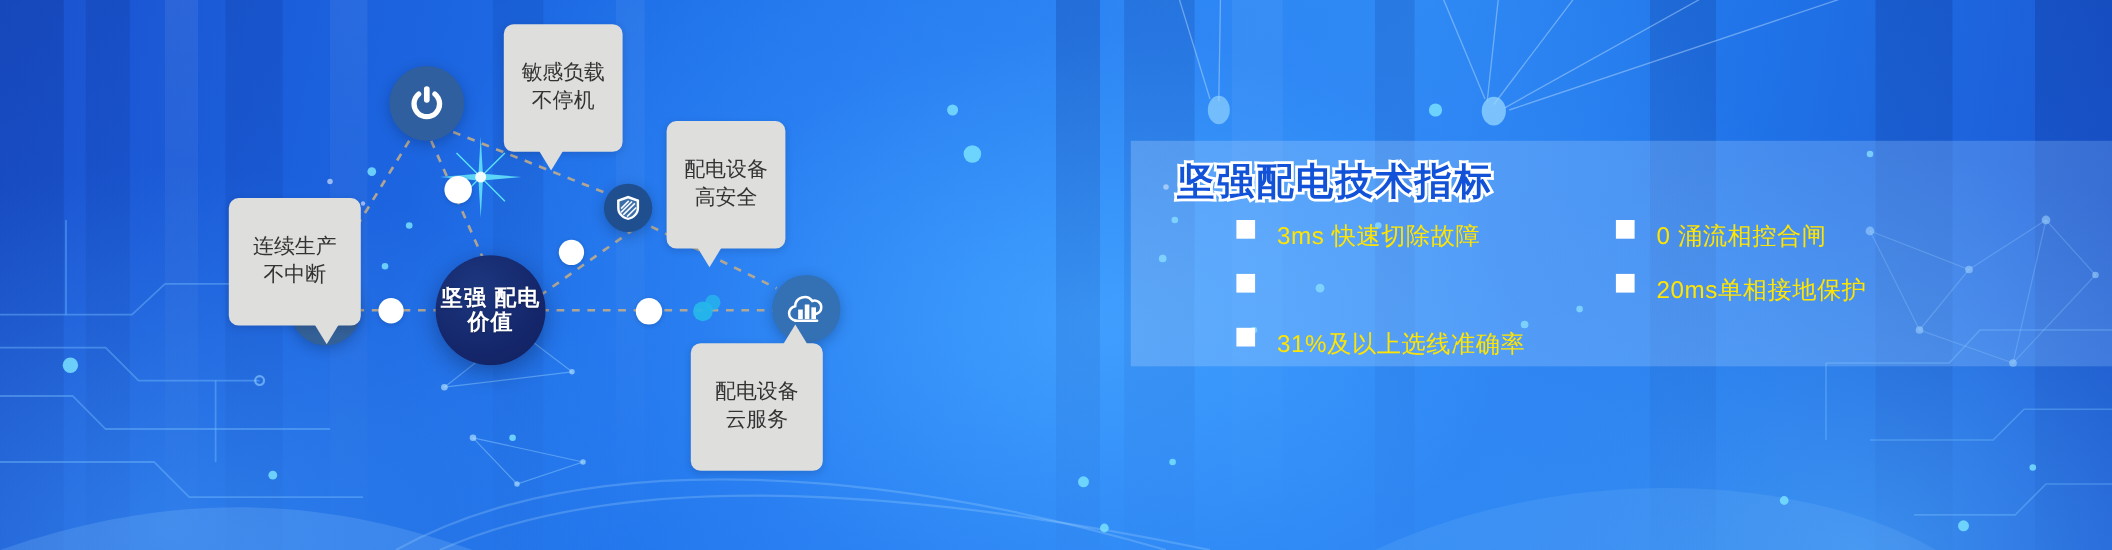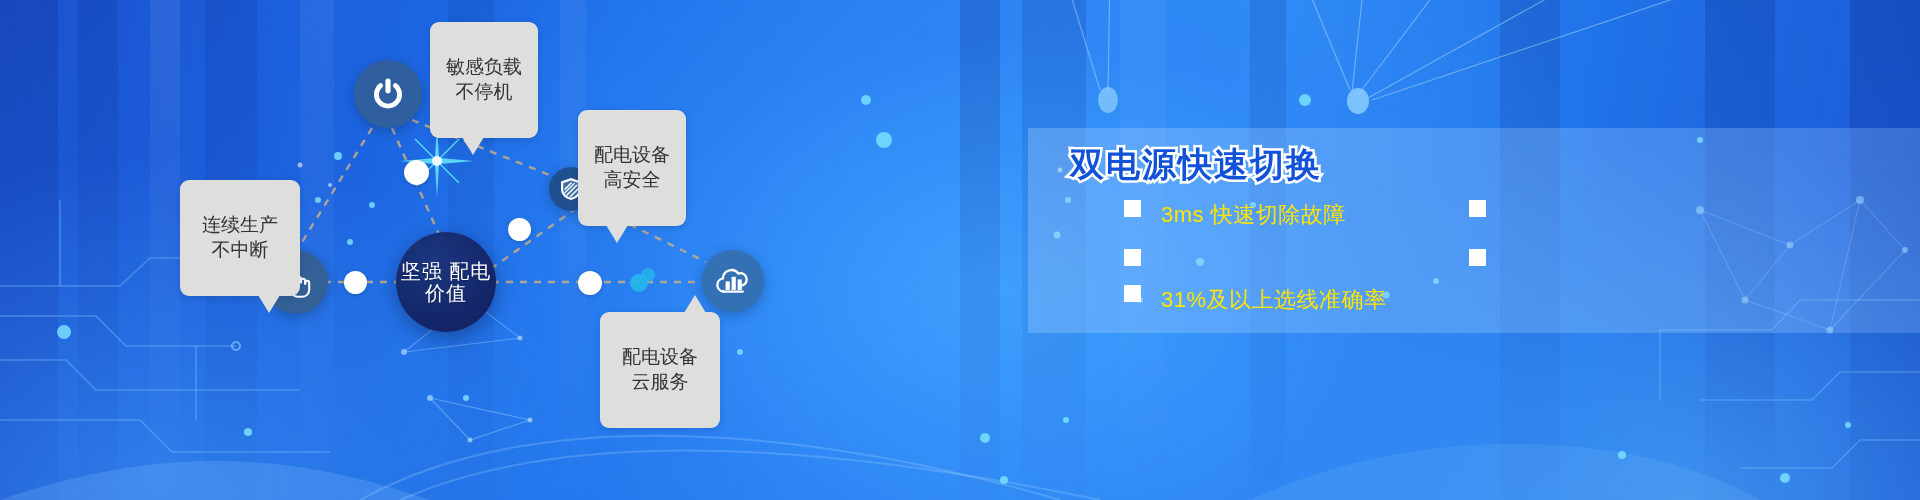--- a/index.html
+++ b/index.html
@@ -36,35 +36,36 @@
   .node.cloud{background:#3470b4;}
   .node svg{fill:#fff;}
 
   .center{
     position:absolute;border-radius:50%;
     background:radial-gradient(circle at 38% 30%,#1c377f 0%,#15276b 60%,#10215f 100%);
     display:flex;align-items:center;justify-content:center;
     box-shadow:0 6px 20px rgba(5,20,60,.38);
   }
   .center-txt{
-    color:#fff;font-weight:normal;font-size:20px;line-height:1.12;
+    color:#fff;font-weight:bold;font-size:20px;line-height:1.12;
     text-align:center;letter-spacing:1px;
     text-shadow:0 1px 2px rgba(0,0,0,.25);
   }
   .dot-white{position:absolute;border-radius:50%;background:#fff;
     box-shadow:0 1px 4px rgba(10,40,90,.25);}
   .dot-cyan{position:absolute;border-radius:50%;background:#25b7ec;opacity:.92;}
 
   
   .callout{
     position:absolute;background:#dededd;border-radius:9px;
     padding:9px 14px 10px;
     color:#333;font-size:19px;line-height:1.28;text-align:center;
     box-shadow:0 2px 7px rgba(10,30,70,.17);
     white-space:pre-line;
+    margin-left:28px;
   }
   .callout .tail{position:absolute;width:0;height:0;}
   .tail-down{border-left:11px solid transparent;border-right:11px solid transparent;
     border-top:18px solid #dededd;bottom:-17px;}
   .tail-up{border-left:11px solid transparent;border-right:11px solid transparent;
     border-bottom:18px solid #dededd;top:-17px;}
 
   
   #panel{
     position:absolute;left:1028px;top:128px;width:1210px;height:205px;
@@ -324,35 +325,37 @@
 
     <div class="callout" style="left:600px;top:312px;width:92px;">
       <span>配电设备
 云服务</span>
       <span class="tail tail-up" style="left:84px;"></span>
     </div>
   </div>
 
   <div id="panel">
     <div id="panel-inner">
-      <div class="panel-title">双电源快速切换</div>
+      <div class="panel-title">坚强配电技术指标</div>
 
       <div class="grid">
         <div class="item">
           <span class="bullet"></span>
           <span class="item-txt">3ms 快速切除故障</span>
         </div>
         <div class="item">
           <span class="bullet"></span>
-        </div>
-        <div class="item">
-          <span class="bullet"></span>
-        </div>
-        <div class="item">
-          <span class="bullet"></span>
+          <span class="item-txt">0 涌流相控合闸</span>
+        </div>
+        <div class="item">
+          <span class="bullet"></span>
+        </div>
+        <div class="item">
+          <span class="bullet"></span>
+          <span class="item-txt">20ms单相接地保护</span>
         </div>
         <div class="item">
           <span class="bullet"></span>
           <span class="item-txt">31%及以上选线准确率</span>
         </div>
       </div>
     </div>
   </div>
 
 </div>

